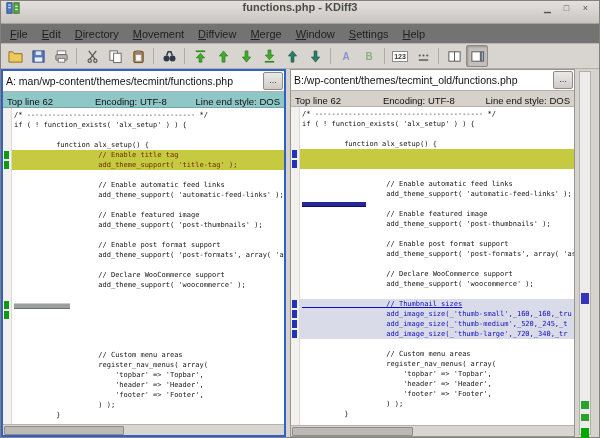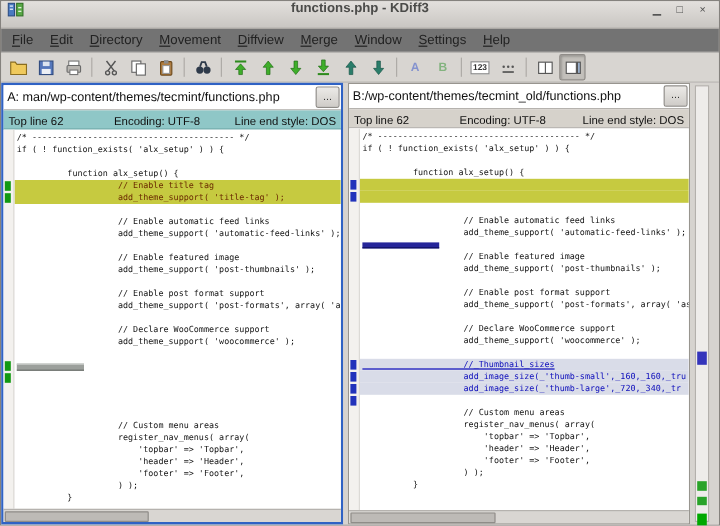--- a/index.html
+++ b/index.html
@@ -304,20 +304,21 @@
             <div class="line">                    add_theme_support( 'post-thumbnails' );</div>
             <div class="line"> </div>
             <div class="line">                    // Enable post format support</div>
             <div class="line">                    add_theme_support( 'post-formats', array( 'aside</div>
             <div class="line"> </div>
             <div class="line">                    // Declare WooCommerce support</div>
             <div class="line">                    add_theme_support( 'woocommerce' );</div>
             <div class="line"> </div>
             <div class="line diff-b ul">                    //_Thumbnail_sizes</div>
             <div class="line diff-b">                    add_image_size(_'thumb-small',_160,_160,_tru</div>
+            <div class="line diff-b">                    add_image_size(_'thumb-medium',_520,_245,_t</div>
             <div class="line diff-b">                    add_image_size(_'thumb-large',_720,_340,_tr</div>
             <div class="line"> </div>
             <div class="line">                    // Custom menu areas</div>
             <div class="line">                    register_nav_menus( array(</div>
             <div class="line">                        'topbar' =&gt; 'Topbar',</div>
             <div class="line">                        'header' =&gt; 'Header',</div>
             <div class="line">                        'footer' =&gt; 'Footer',</div>
             <div class="line">                    ) );</div>
             <div class="line">          }</div>
             <div class="line"> </div>

